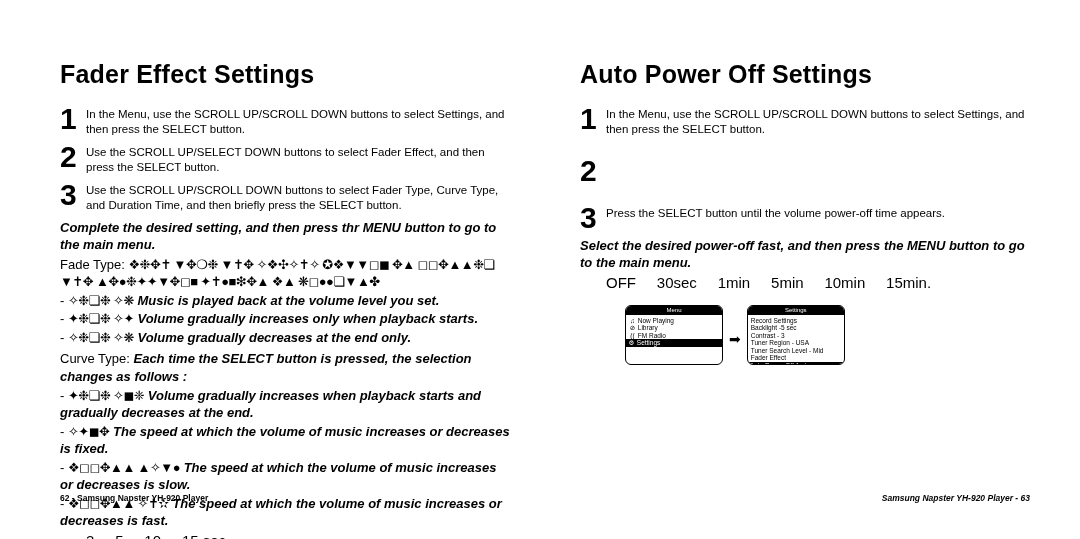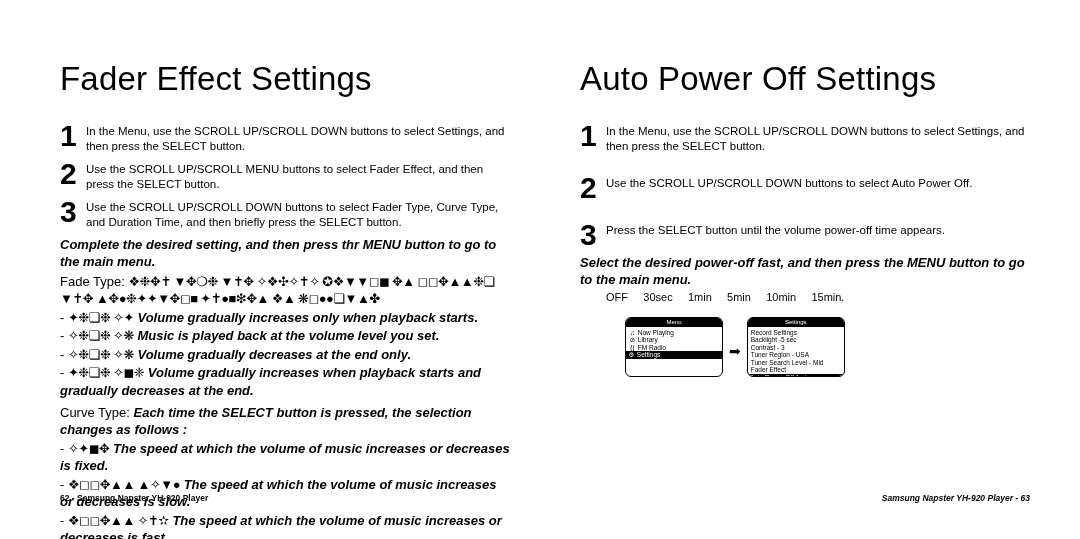--- a/index.html
+++ b/index.html
@@ -18,21 +18,21 @@
     height: 539px;
     box-sizing: border-box;
     padding: 60px 50px 30px 60px;
     display: flex;
     gap: 70px;
   }
   .col {
     flex: 1;
     position: relative;
   }
-  h1 { font-size: 33px; font-weight: 400; margin: 0 0 24px 0; letter-spacing: 0.2px; }
+  h1 { font-size: 25px; font-weight: 700; margin: 0 0 16px 0; letter-spacing: 0.2px; }
   .step {
     display: flex;
     align-items: flex-start;
     margin-bottom: 6px;
     font-size: 11.5px;
     line-height: 1.3;
   }
   .num {
     font-size: 30px;
     font-weight: 700;
@@ -52,21 +52,21 @@
   }
   .info .row {
     margin-bottom: 1px;
   }
   .info .sym {
     font-family: "Times New Roman", serif;
     letter-spacing: -0.5px;
   }
   .info .it { font-style: italic; font-weight: 700; }
   .info .dash::before { content: "- "; }
-  .plain-line { margin-left: 26px; font-size: 11px; margin-top: 2px; }
+  .plain-line { margin-left: 26px; font-size: 15px; margin-top: 2px; }
 
   
   .screens {
     margin: 6px 0 0 60px;
     display: flex;
     align-items: center;
     gap: 6px;
   }
   .screens.small { margin-left: 45px; }
   .scr {
@@ -129,42 +129,42 @@
 
   <div class="col">
     <h1>Fader Effect Settings</h1>
 
     <div class="step">
       <div class="num">1</div>
       <div class="txt">In the Menu, use the SCROLL UP/SCROLL DOWN buttons to select Settings, and then press the SELECT button.</div>
     </div>
     <div class="step">
       <div class="num">2</div>
-      <div class="txt">Use the SCROLL UP/SCROLL MENU buttons to select Fader Effect, and then press the SELECT button.</div>
+      <div class="txt">Use the SCROLL UP/SELECT DOWN buttons to select Fader Effect, and then press the SELECT button.</div>
     </div>
     <div class="step">
       <div class="num">3</div>
       <div class="txt">Use the SCROLL UP/SCROLL DOWN buttons to select Fader Type, Curve Type, and Duration Time, and then briefly press the SELECT button.</div>
     </div>
 
     <div class="info">
       <div class="lead-bold">Complete the desired setting, and then press thr MENU button to go to the main menu.</div>
       <div class="row">
         <span>Fade Type:</span>
         <span class="sym">❖❉✥✝ ▼✥❍❉ ▼✝✥ ✧❖✣✧✝✧ ✪❖▼▼◻◼ ✥▲ ◻◻✥▲▲❉❏ ▼✝✥ ▲✥●❉✦✦▼✥◻■ ✦✝●■❇✥▲ ❖▲ ❋◻●●❏▼▲✤</span>
       </div>
+      <div class="row dash"><span class="sym">✧❉❏❉ ✧❋</span> <span class="it">Music is played back at the volume level you set.</span></div>
       <div class="row dash"><span class="sym">✦❉❏❉ ✧✦</span> <span class="it">Volume gradually increases only when playback starts.</span></div>
-      <div class="row dash"><span class="sym">✧❉❏❉ ✧❋</span> <span class="it">Music is played back at the volume level you set.</span></div>
       <div class="row dash"><span class="sym">✧❉❏❉ ✧❋</span> <span class="it">Volume gradually decreases at the end only.</span></div>
-      <div class="row dash"><span class="sym">✦❉❏❉ ✧◼❈</span> <span class="it">Volume gradually increases when playback starts and gradually decreases at the end.</span></div>
-
       <div class="row" style="margin-top:4px">
         <span>Curve Type:</span>
         <span class="it">Each time the SELECT button is pressed, the selection changes as follows :</span>
       </div>
+
+      <div class="row dash"><span class="sym">✦❉❏❉ ✧◼❈</span> <span class="it">Volume gradually increases when playback starts and gradually decreases at the end.</span></div>
       <div class="row dash"><span class="sym">✧✦◼✥</span> <span class="it">The speed at which the volume of music increases or decreases is fixed.</span></div>
       <div class="row dash"><span class="sym">❖◻◻✥▲▲ ▲✧▼●</span> <span class="it">The speed at which the volume of music increases or decreases is slow.</span></div>
       <div class="row dash"><span class="sym">❖◻◻✥▲▲ ✧✝✫</span> <span class="it">The speed at which the volume of music increases or decreases is fast.</span></div>
 
     </div>
     <div class="plain-line" style="white-space:pre">3     5     10     15 sec</div>
 
     <div class="screens">
       <div class="scr">
         <div class="bar">Menu</div>
@@ -192,21 +192,20 @@
   <div class="col">
     <h1>Auto Power Off Settings</h1>
 
     <div class="step">
       <div class="num">1</div>
       <div class="txt">In the Menu, use the SCROLL UP/SCROLL DOWN buttons to select Settings, and then press the SELECT button.</div>
     </div>
     <div style="height:14px"></div>
     <div class="step">
       <div class="num">2</div>
-      <div class="txt">Use the SCROLL UP/SCROLL DOWN buttons to select Auto Power Off.</div>
     </div>
     <div style="height:14px"></div>
     <div class="step">
       <div class="num">3</div>
       <div class="txt">Press the SELECT button until the volume power-off time appears.</div>
     </div>
 
     <div class="info">
       <div class="lead-bold">Select the desired power-off fast, and then press the MENU button to go to the main menu.</div>
     </div>

